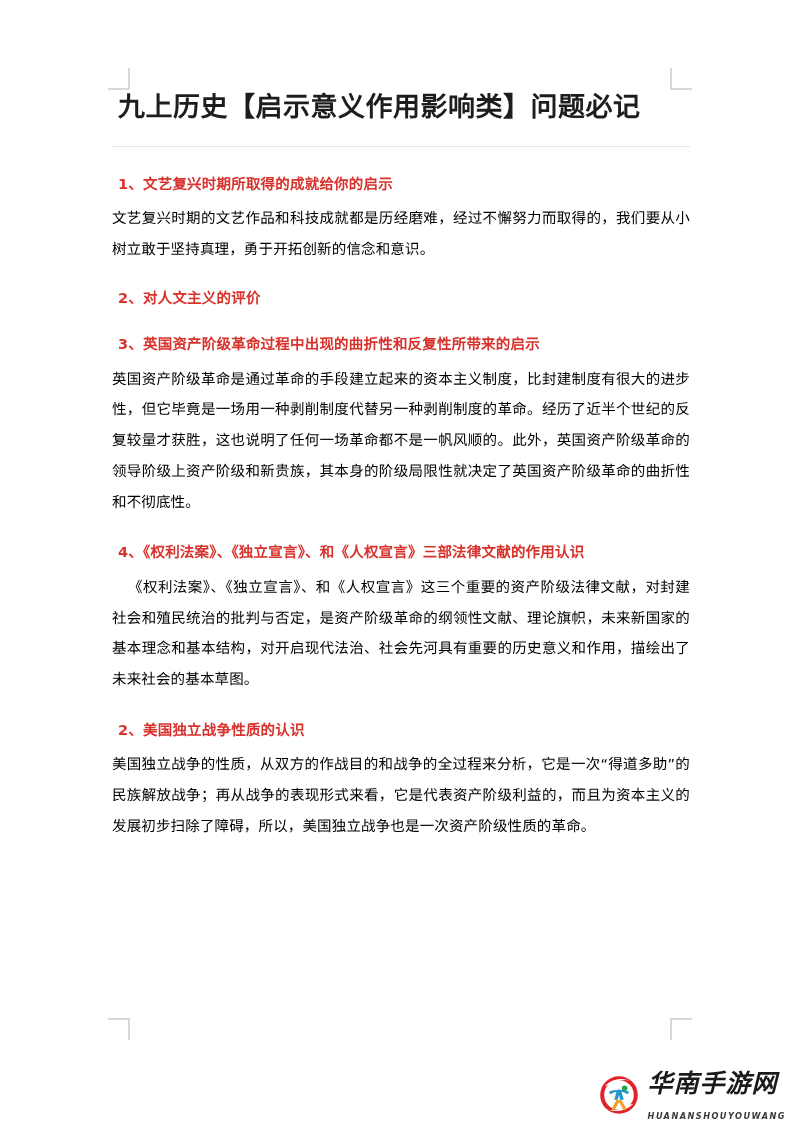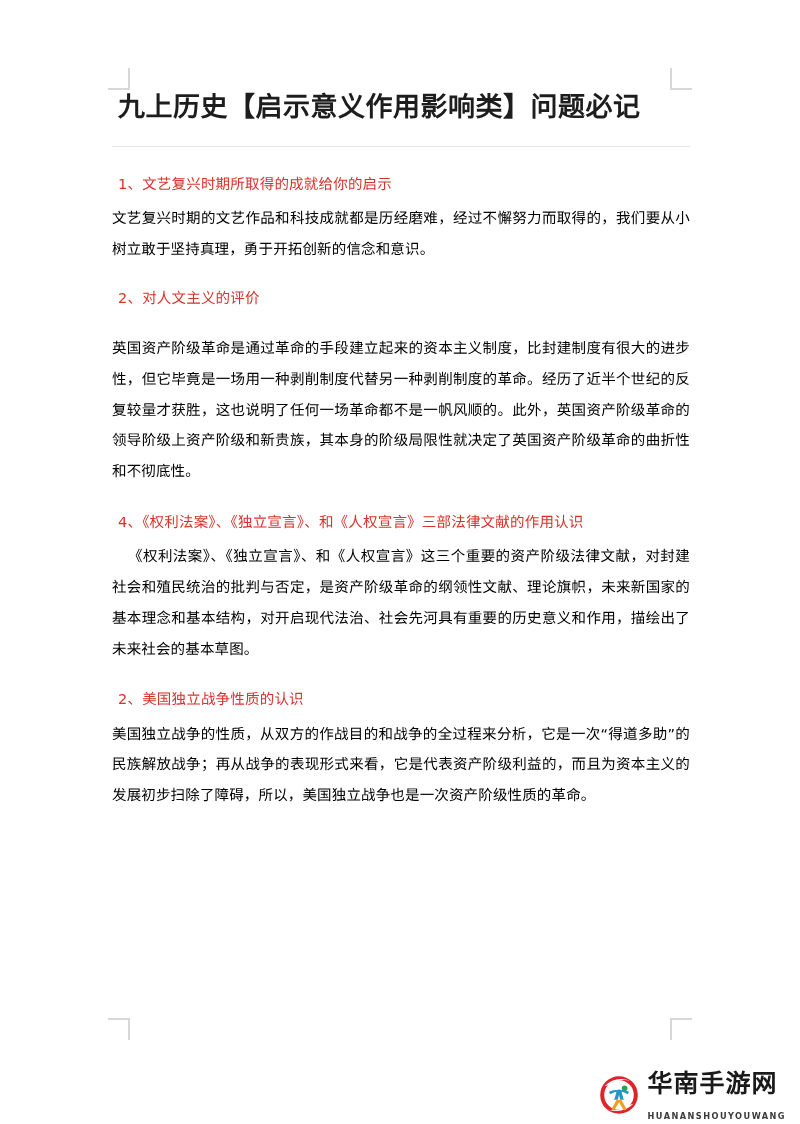--- a/index.html
+++ b/index.html
@@ -95,21 +95,21 @@
     margin: 0 0 26px 0;
   }
 
   
   .section {
     margin-bottom: 20px;
   }
 
   .section-heading {
     font-size: 14.5px;
-    font-weight: 400;
+    font-weight: 700;
     color: #d8322c;
     line-height: 1.55;
     letter-spacing: 0.2px;
     margin: 9px 0 8px 0;
     padding-left: 6px;
   }
 
   .section-body {
     font-size: 14.5px;
     color: #000000;
@@ -145,20 +145,21 @@
     width: 40px;
     height: 40px;
     flex: 0 0 40px;
   }
 
   .wm-text {
     display: flex;
     flex-direction: column;
     justify-content: center;
     line-height: 1;
+    font-style: italic;
   }
 
   .wm-cn {
     font-size: 25px;
     font-weight: 700;
     color: #1a1a1a;
     letter-spacing: 1px;
     white-space: nowrap;
   }
 
@@ -190,20 +191,21 @@
     <section class="section sec-1">
       <h2 class="section-heading">1、文艺复兴时期所取得的成就给你的启示</h2>
       <p class="section-body">文艺复兴时期的文艺作品和科技成就都是历经磨难，经过不懈努力而取得的，我们要从小树立敢于坚持真理，勇于开拓创新的信念和意识。</p>
     </section>
 
     <section class="section sec-2">
       <h2 class="section-heading">2、对人文主义的评价</h2>
     </section>
 
     <section class="section sec-3">
+      <h2 class="section-heading">3、英国资产阶级革命过程中出现的曲折性和反复性所带来的启示</h2>
       <p class="section-body">英国资产阶级革命是通过革命的手段建立起来的资本主义制度，比封建制度有很大的进步性，但它毕竟是一场用一种剥削制度代替另一种剥削制度的革命。经历了近半个世纪的反复较量才获胜，这也说明了任何一场革命都不是一帆风顺的。此外，英国资产阶级革命的领导阶级上资产阶级和新贵族，其本身的阶级局限性就决定了英国资产阶级革命的曲折性和不彻底性。</p>
     </section>
 
     <section class="section sec-4">
       <h2 class="section-heading">4、《权利法案》、《独立宣言》、和《人权宣言》三部法律文献的作用认识</h2>
       <p class="section-body indent">《权利法案》、《独立宣言》、和《人权宣言》这三个重要的资产阶级法律文献，对封建社会和殖民统治的批判与否定，是资产阶级革命的纲领性文献、理论旗帜，未来新国家的基本理念和基本结构，对开启现代法治、社会先河具有重要的历史意义和作用，描绘出了未来社会的基本草图。</p>
     </section>
 
     <section class="section sec-5">
       <h2 class="section-heading">2、美国独立战争性质的认识</h2>

